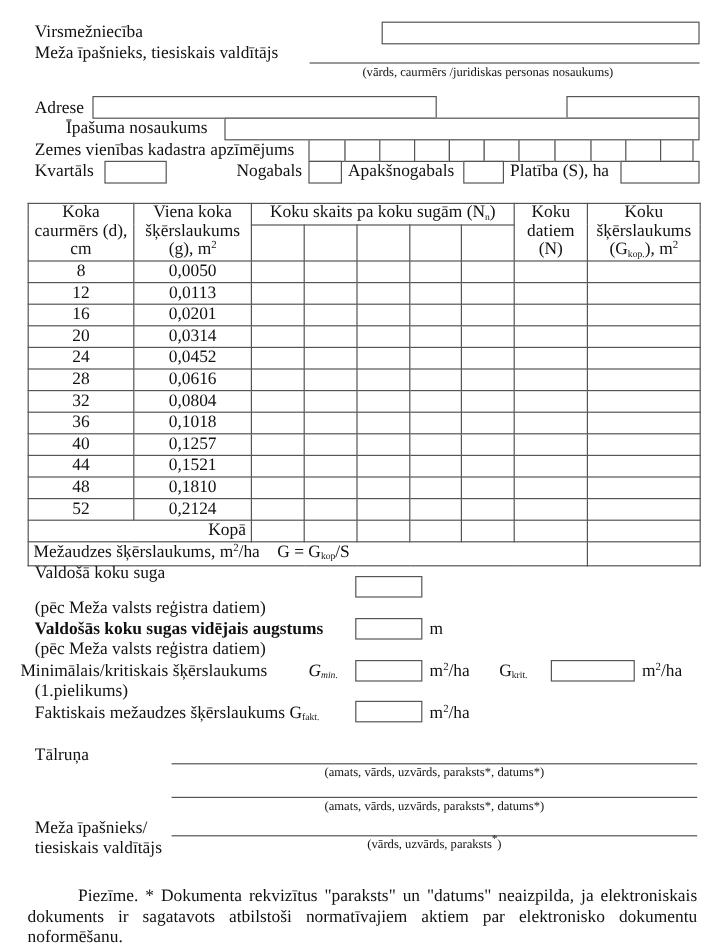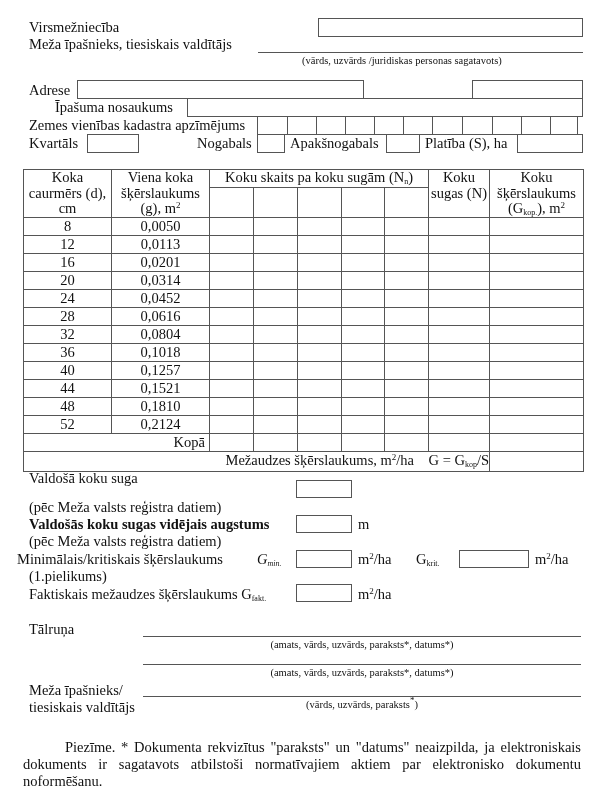--- a/index.html
+++ b/index.html
@@ -11,32 +11,32 @@
   .box { position: absolute; border: 1px solid #555; box-sizing: border-box; background: #fff; }
   .hline { position: absolute; height: 0; border-top: 1px solid #555; }
   sub { font-size: 8px; vertical-align: -2px; line-height: 0; }
   sup { font-size: 9px; vertical-align: 5px; line-height: 0; }
 
   
   .tbl { position: absolute; left: 23px; top: 169px; width: 560px; border-collapse: collapse; table-layout: fixed; }
   .tbl td { border: 1px solid #555; padding: 0; font-size: 14.5px; line-height: 16px; text-align: center; vertical-align: top; height: 17px; overflow: hidden; }
   .tbl .hdr { vertical-align: top; line-height: 15.5px; }
   .tbl .kopa { text-align: right; padding-right: 4px; }
-  .tbl .summary { text-align: right; padding-left: 4px; }
+  .tbl .summary { text-align: left; padding-left: 4px; }
   .note { position: absolute; left: 23px; top: 739px; width: 558px; font-size: 14.5px; line-height: 17px; text-align: justify; }
   .note .indent { display: inline-block; width: 42px; }
 </style>
 </head>
 <body>
 
 <div class="abs t14" style="left:29px;top:19px;">Virsmežniecība</div>
 <div class="box" style="left:318px;top:18px;width:265px;height:19px;"></div>
 <div class="abs t14" style="left:29px;top:36px;">Meža īpašnieks, tiesiskais valdītājs</div>
 <div class="hline" style="left:258px;top:52px;width:325px;"></div>
-<div class="abs t10" style="left:302px;top:55px;">(vārds, uzvārds /juridiskas personas sagatavots)</div>
+<div class="abs t10" style="left:302px;top:55px;">(vārds, caurmērs /juridiskas personas nosaukums)</div>
 
 <div class="abs t14" style="left:29px;top:82px;">Adrese</div>
 <div class="box" style="left:77px;top:80px;width:287px;height:19px;"></div>
 <div class="abs t14" style="left:370px;top:82px;margin-top:33px;">Tālruņa numurs</div>
 <div class="box" style="left:472px;top:80px;width:111px;height:19px;"></div>
 
 <div class="abs t14" style="left:29px;top:99px;margin-left:26px;">Īpašuma nosaukums</div>
 <div class="box" style="left:187px;top:98px;width:396px;height:19px;"></div>
 
 <div class="abs t14" style="left:29px;top:117px;">Zemes vienības kadastra apzīmējums</div>
@@ -85,21 +85,21 @@
     <td class="hdr" rowspan="2">
       <div>Viena koka</div>
       <div>šķērslaukums</div>
       <div><span>(g), m</span><sup>2</sup></div>
     </td>
     <td class="hdr" colspan="5" style="height:16px;margin-top:44px;">
       <span>Koku skaits pa koku sugām (N</span><sub>n</sub>)
     </td>
     <td class="hdr" rowspan="2">
       <div>Koku</div>
-      <div>sugas (N)</div>
+      <div>datiem (N)</div>
     </td>
     <td class="hdr" rowspan="2">
       <div>Koku</div>
       <div>šķērslaukums</div>
       <div><span>(G</span><sub>kop.</sub><span>), m</span><sup>2</sup></div>
     </td>
   </tr>
   <tr>
     <td style="height:27px;"></td>
     <td></td>

